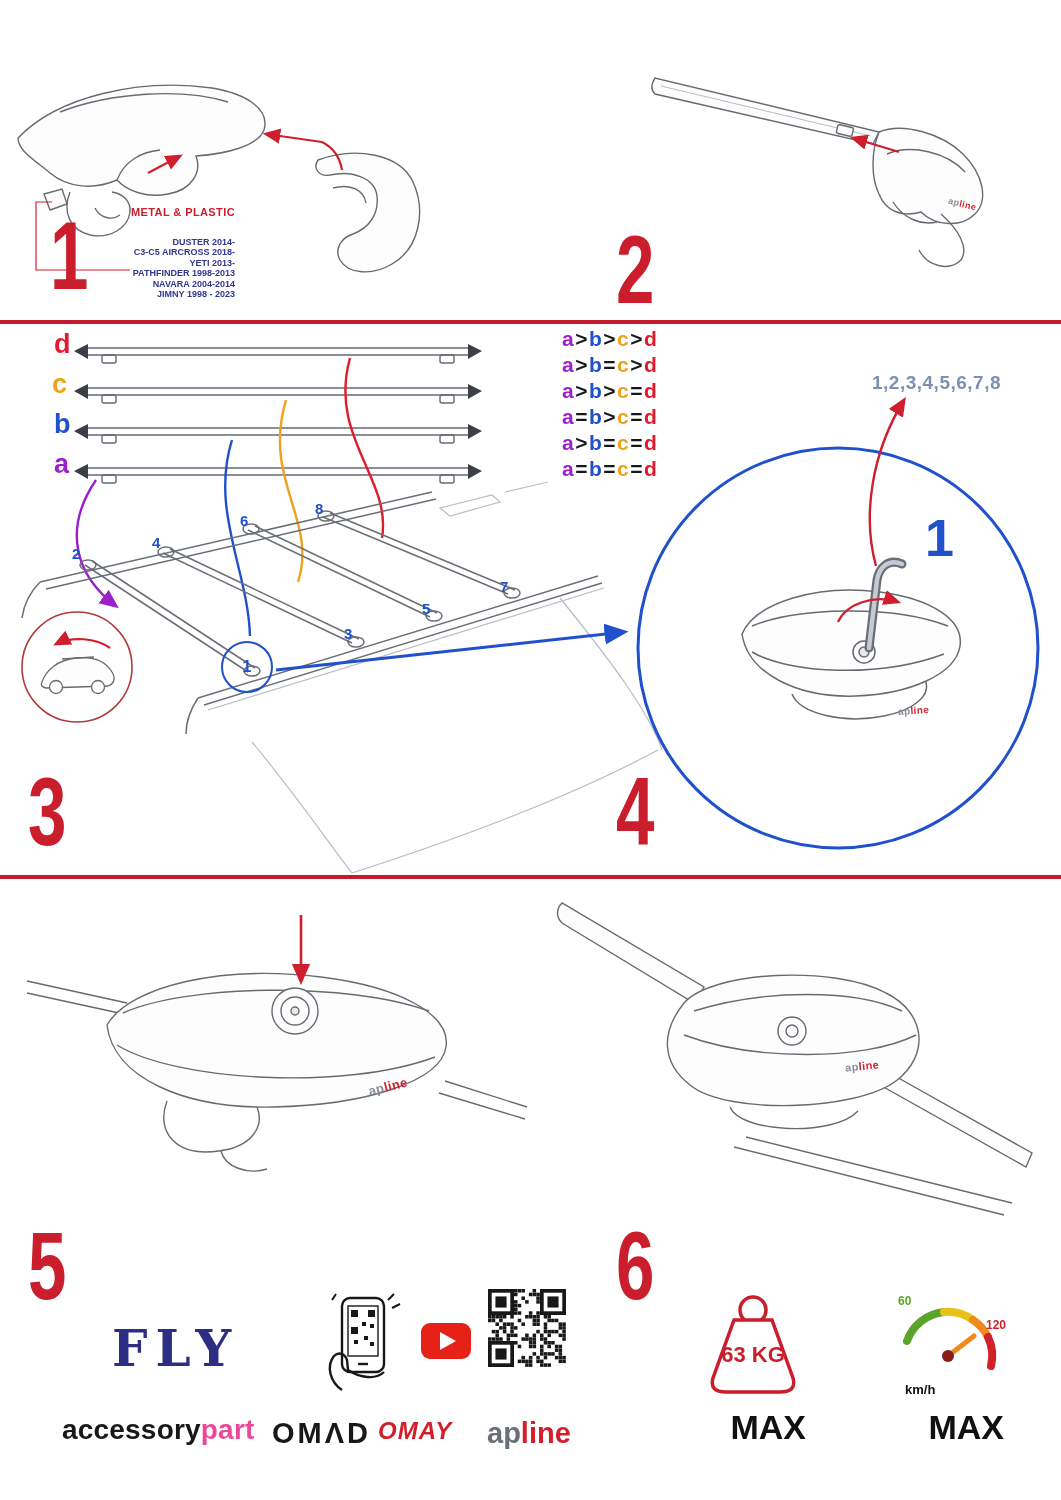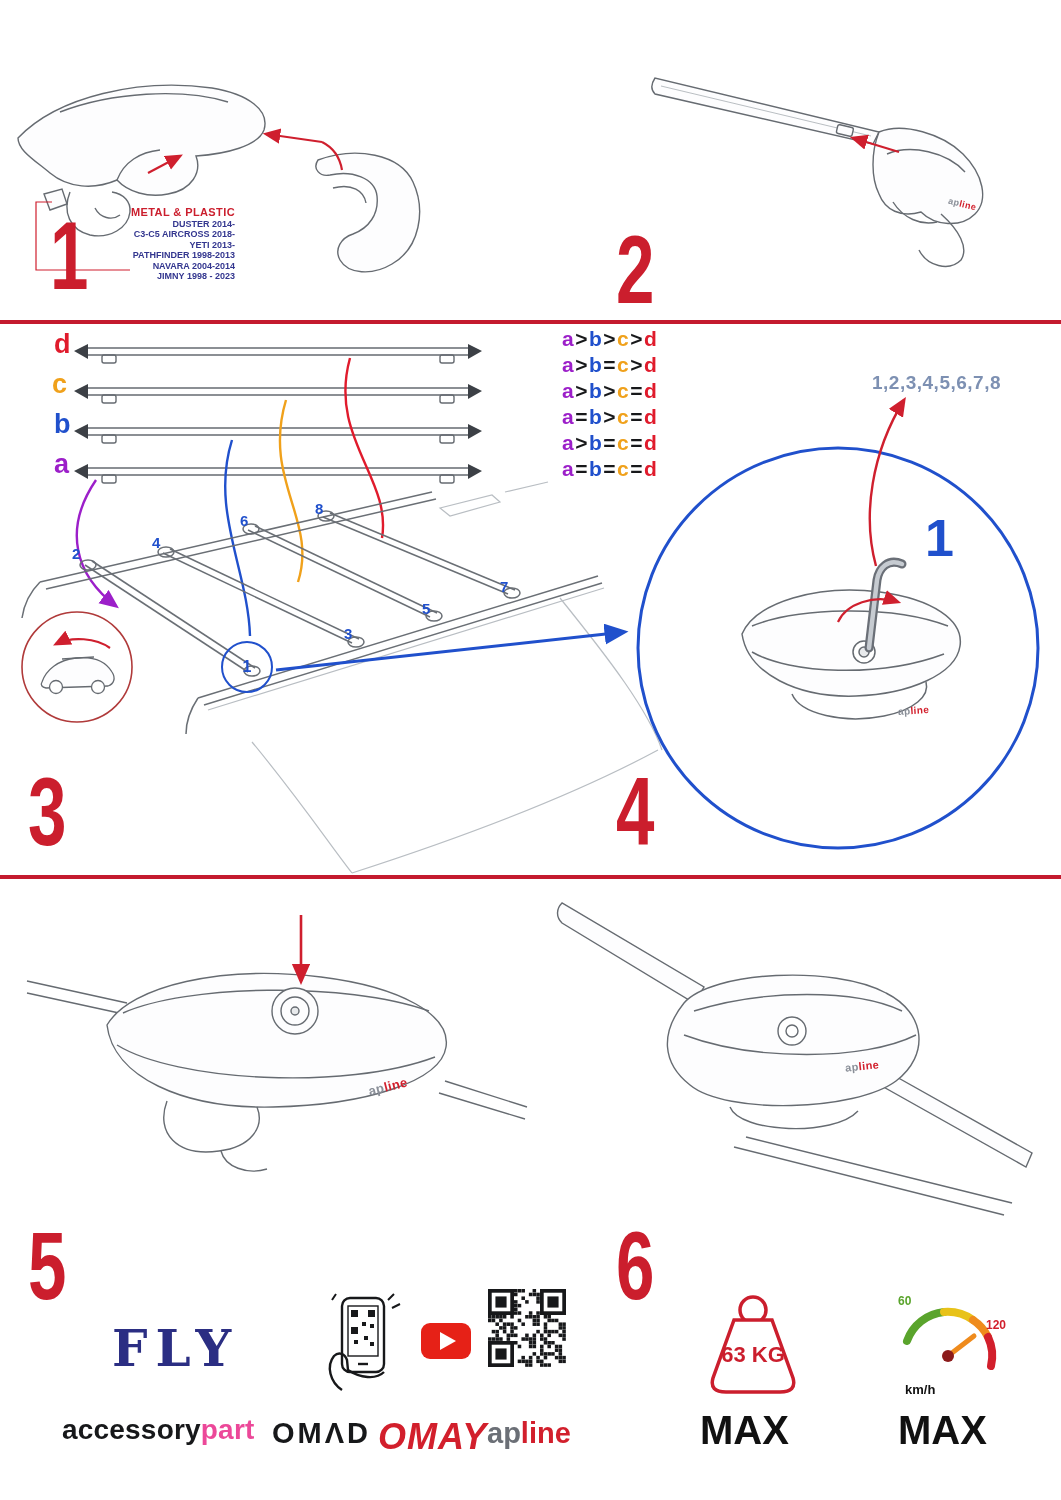--- a/index.html
+++ b/index.html
@@ -5,47 +5,47 @@
   *{box-sizing:border-box}
   html,body{margin:0;padding:0;background:#fff}
   body{font-family:"Liberation Sans",sans-serif;color:#17181a}
   #page{position:relative;width:1061px;height:1500px;background:#fff;overflow:hidden}
   .abs{position:absolute}
   .divider{position:absolute;left:0;width:1061px;height:4px;background:#c41a2e}
   .stepnum{position:absolute;font-weight:700;font-size:96px;line-height:.92;color:#cb1e2d;
            transform:scaleX(.72);transform-origin:left top;letter-spacing:-2px}
   
   .s1text{position:absolute;left:70px;top:206px;width:165px;text-align:right}
-  .s1title{font-size:11px;font-weight:700;color:#cb1e2d;letter-spacing:.4px;margin-bottom:1px}
+  .s1title{font-size:11px;font-weight:700;color:#cb1e2d;letter-spacing:.4px;margin-bottom:19px}
   .s1model{font-size:9px;font-weight:600;color:#33368f;line-height:10.4px}
   
   .bar-label{position:absolute;font-size:27px;font-weight:700;line-height:1}
   .comp-list{position:absolute;left:562px;top:326px}
   .comp-line{font-size:21px;font-weight:700;line-height:26px;letter-spacing:1.5px}
   .sequence{position:absolute;left:872px;top:372px;font-size:19px;font-weight:700;color:#7d90b2;letter-spacing:.5px}
   .posnum{position:absolute;font-size:15px;font-weight:700;color:#2050cc;line-height:1}
   .callout1{position:absolute;left:925px;top:512px;font-size:52px;font-weight:700;color:#2050cc;line-height:1}
   
   .tinybrand{position:absolute;font-weight:700;letter-spacing:.4px;line-height:1;white-space:nowrap}
   .tinybrand i{font-style:normal;color:#8a8f98}
   .tinybrand b{color:#d21f2c}
   
   .fly{position:absolute;left:112px;top:1324px;font-family:"DejaVu Serif",serif;font-weight:700;
        font-size:50px;line-height:1;color:#2b2e83;letter-spacing:8px}
   .accpart{position:absolute;left:62px;top:1416px;font-size:28px;font-weight:600;line-height:1;letter-spacing:.2px}
   .accpart i{font-style:normal;color:#17181a}
   .accpart b{color:#ec4899}
   .omad{position:absolute;left:272px;top:1419px;font-size:29px;font-weight:700;letter-spacing:3px;color:#17181a;line-height:1}
-  .omay{position:absolute;left:378px;top:1419px;font-size:36px;font-weight:700;letter-spacing:1px;color:#d21f2c;line-height:1;font-style:italic}
+  .omay{position:absolute;left:378px;top:1419px;font-size:24px;font-weight:700;letter-spacing:1px;color:#d21f2c;line-height:1;font-style:italic}
   .apline-f{position:absolute;left:487px;top:1419px;font-size:29px;font-weight:700;line-height:1}
   .apline-f i{font-style:normal;color:#6b6f76}
   .apline-f b{color:#d21f2c}
   .weight-val{position:absolute;left:700px;top:1344px;width:106px;text-align:center;
               font-size:22px;font-weight:700;color:#cb1e2d;line-height:1}
-  .max-label{position:absolute;width:106px;text-align:left;font-size:40px;font-weight:700;color:#111;line-height:1}
+  .max-label{position:absolute;width:106px;text-align:right;font-size:34px;font-weight:700;color:#111;line-height:1}
   .speed-low{position:absolute;left:898px;top:1295px;font-size:12px;font-weight:700;color:#5aa42c;line-height:1}
   .speed-high{position:absolute;left:986px;top:1319px;font-size:12px;font-weight:700;color:#d21f2c;line-height:1}
   .speed-unit{position:absolute;left:905px;top:1383px;width:92px;font-size:13px;font-weight:600;color:#111;line-height:1}
 </style>
 </head>
 <body>
 
 <div id="page">
 
   <svg class="abs" style="left:0;top:42px;width:440px;height:260px" viewBox="0 0 440 260">

